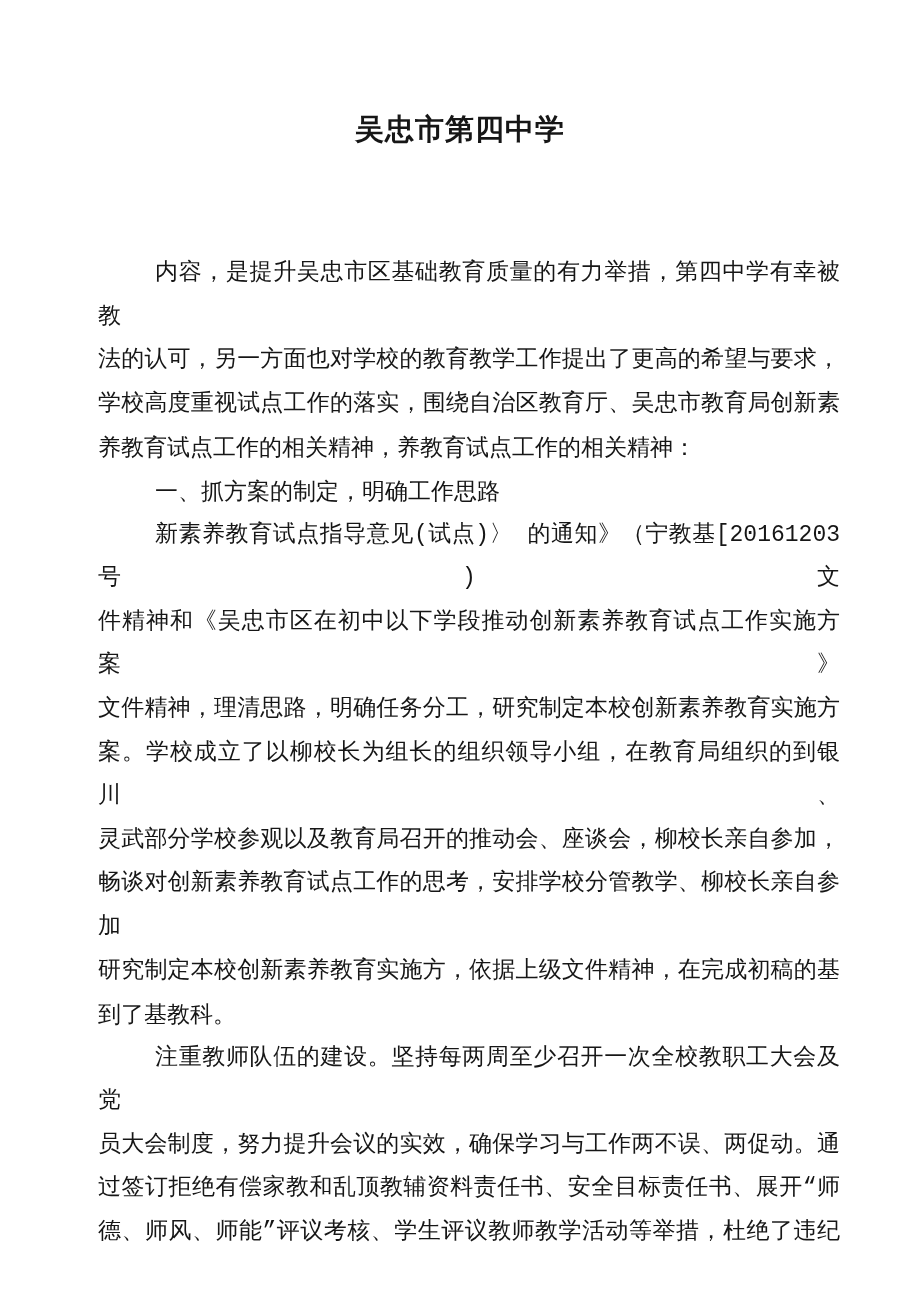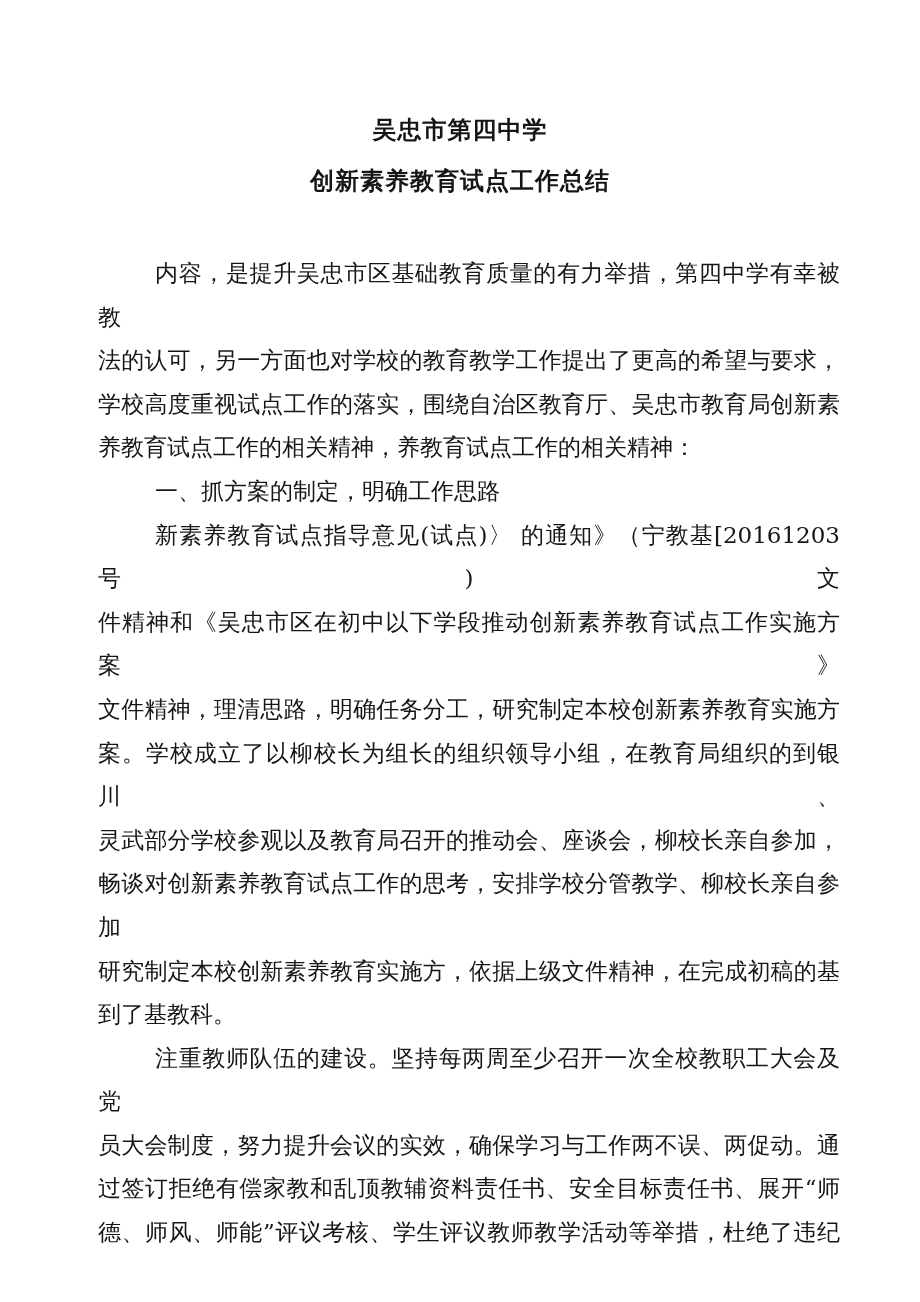--- a/index.html
+++ b/index.html
@@ -15,52 +15,52 @@
     color: #161616;
     font-family: "DejaVu Serif", "Liberation Serif", serif;
     overflow: hidden;
   }
   .title-block {
     position: absolute;
     top: 104px;
     left: 0;
     width: 920px;
     text-align: center;
-    font-size: 24px;
+    font-size: 29px;
     font-weight: bold;
     line-height: 51px;
     letter-spacing: 1px;
   }
   .body-block {
     position: absolute;
     top: 252px;
     left: 98px;
     width: 742px;
     font-size: 23px;
     line-height: 43.6px;
   }
   .doc-line {
     width: 742px;
     text-align: justify;
     text-align-last: left;
   }
   .doc-line.justify {
     text-align-last: justify;
+    font-family: Liberation Mono, monospace;
   }
   .doc-line.indent {
     text-indent: 57px;
   }
 </style>
 </head>
 <body>
 
 <div class="page">
   <div class="title-block">
     <div>吴忠市第四中学</div>
-    <div>创新素养教育试点工作总结</div>
   </div>
   <div class="body-block">
       <div class="doc-line indent justify">内容，是提升吴忠市区基础教育质量的有力举措，第四中学有幸被教</div>
       <div class="doc-line justify">法的认可，另一方面也对学校的教育教学工作提出了更高的希望与要求，</div>
       <div class="doc-line justify">学校高度重视试点工作的落实，围绕自治区教育厅、吴忠市教育局创新素</div>
       <div class="doc-line">养教育试点工作的相关精神，养教育试点工作的相关精神：</div>
       <div class="doc-line indent">一、抓方案的制定，明确工作思路</div>
       <div class="doc-line indent justify">新素养教育试点指导意见(试点)〉 的通知》（宁教基[20161203 号)文</div>
       <div class="doc-line justify">件精神和《吴忠市区在初中以下学段推动创新素养教育试点工作实施方案》</div>
       <div class="doc-line justify">文件精神，理清思路，明确任务分工，研究制定本校创新素养教育实施方</div>

